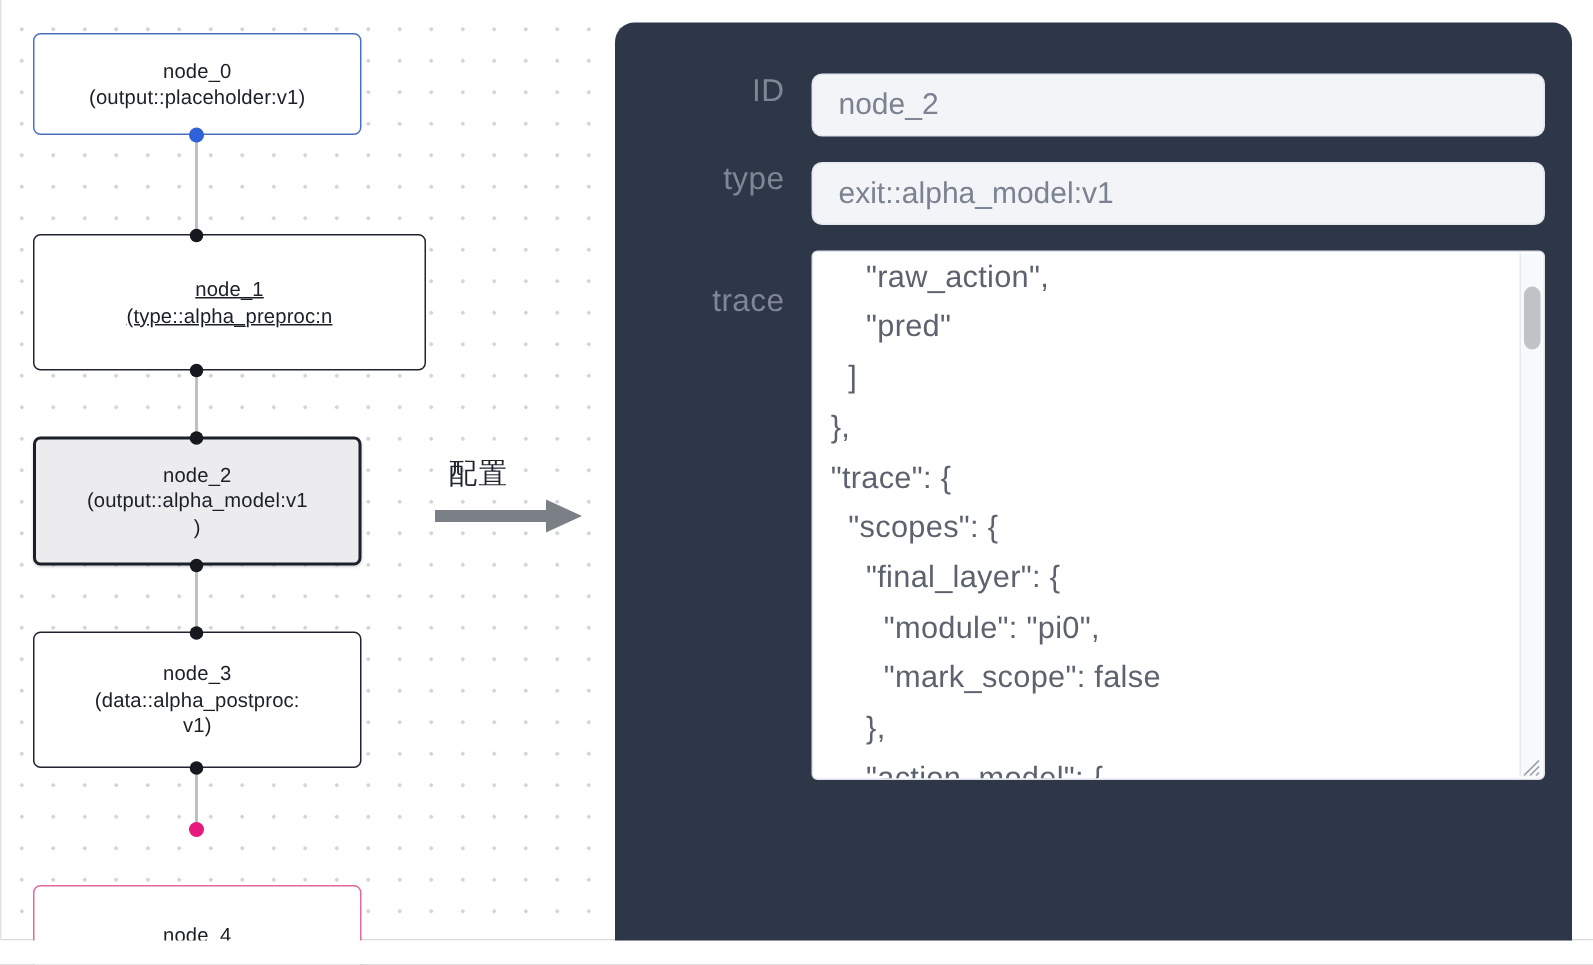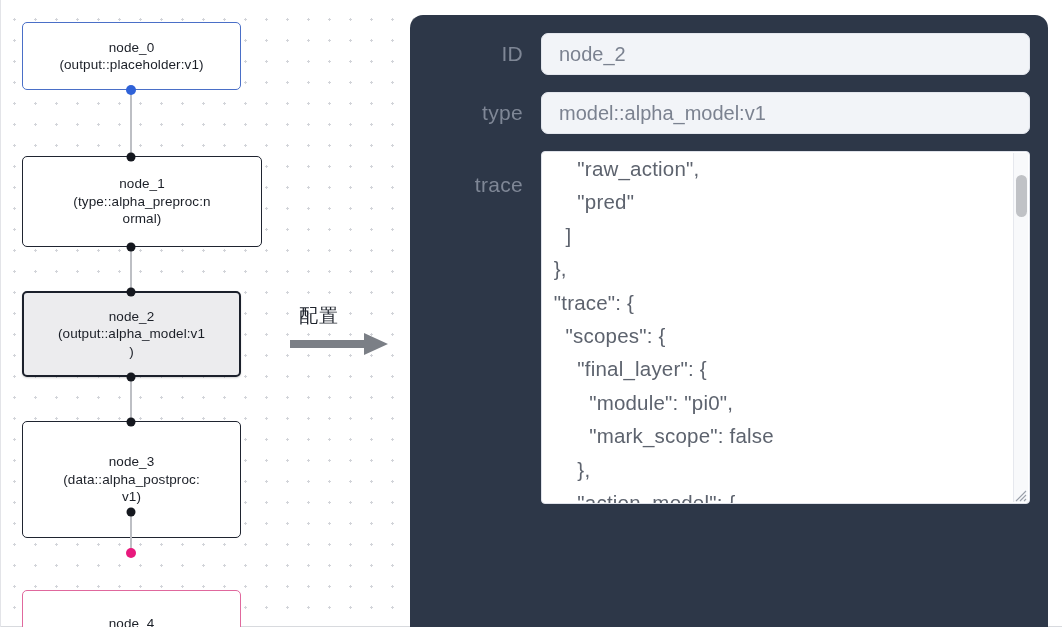--- a/index.html
+++ b/index.html
@@ -117,22 +117,22 @@
     width: 638px;
     height: 612px;
     background: #2d3748;
     border-radius: 13px 13px 0 0;
     box-sizing: border-box;
     padding: 18px 18px 0 18px;
     z-index: 10;
   }
   .field-row {
     display: flex;
-    align-items: center;
     margin-bottom: 17px;
+    margin-top: 16px;
   }
   .field-label {
     width: 113px;
     flex: 0 0 113px;
     text-align: right;
     padding-right: 18px;
     box-sizing: border-box;
     color: #7f8796;
     font-size: 21px;
     letter-spacing: 0.3px;
@@ -249,37 +249,36 @@
     <div class="edge" style="left:130px; top:246px; height:50px;"></div>
     <div class="edge" style="left:130px; top:374px; height:48px;"></div>
     <div class="edge" style="left:130px; top:509px; height:42px;"></div>
 
     <div class="node is-input" style="left:22px; top:22px; width:219px; height:68px;">
       <span class="nline">node_0</span>
       <span class="nline">(output::placeholder:v1)</span>
     </div>
     <div class="handle blue" style="left:131px; top:90px;"></div>
 
-    <div class="node" style="left:22px; top:156px; width:240px; height:91px;">
+    <div class="node" style="left:22px; top:156px; width:262px; height:91px;text-decoration:underline;">
       <span class="nline">node_1</span>
       <span class="nline">(type::alpha_preproc:n</span>
-      <span class="nline">ormal)</span>
     </div>
     <div class="handle" style="left:131px; top:157px;"></div>
     <div class="handle" style="left:131px; top:247px;"></div>
 
     <div class="node is-selected" style="left:22px; top:291px; width:219px; height:86px;">
       <span class="nline">node_2</span>
       <span class="nline">(output::alpha_model:v1</span>
       <span class="nline">)</span>
     </div>
     <div class="handle" style="left:131px; top:292px;"></div>
     <div class="handle" style="left:131px; top:377px;"></div>
 
-    <div class="node" style="left:22px; top:421px; width:219px; height:117px;">
+    <div class="node" style="left:22px; top:421px; width:219px; height:91px;">
       <span class="nline">node_3</span>
       <span class="nline">(data::alpha_postproc:</span>
       <span class="nline">v1)</span>
     </div>
     <div class="handle" style="left:131px; top:422px;"></div>
     <div class="handle" style="left:131px; top:512px;"></div>
 
     <div class="node is-output" style="left:22px; top:552px; width:219px; height:68px;">
       <span class="nline">node_4</span>
     </div>
@@ -293,21 +292,21 @@
 
   <div id="config-panel">
 
     <div class="field-row">
       <div class="field-label">ID</div>
       <div class="field-input">node_2</div>
     </div>
 
     <div class="field-row">
       <div class="field-label">type</div>
-      <div class="field-input">model::alpha_model:v1</div>
+      <div class="field-input">exit::alpha_model:v1</div>
     </div>
 
     <div class="config-row">
       <div class="field-label">trace</div>
       <div id="config-textarea-wrap">
         <div id="config-textarea">      "raw_action",
       "pred"
     ]
   },
   "trace": {

